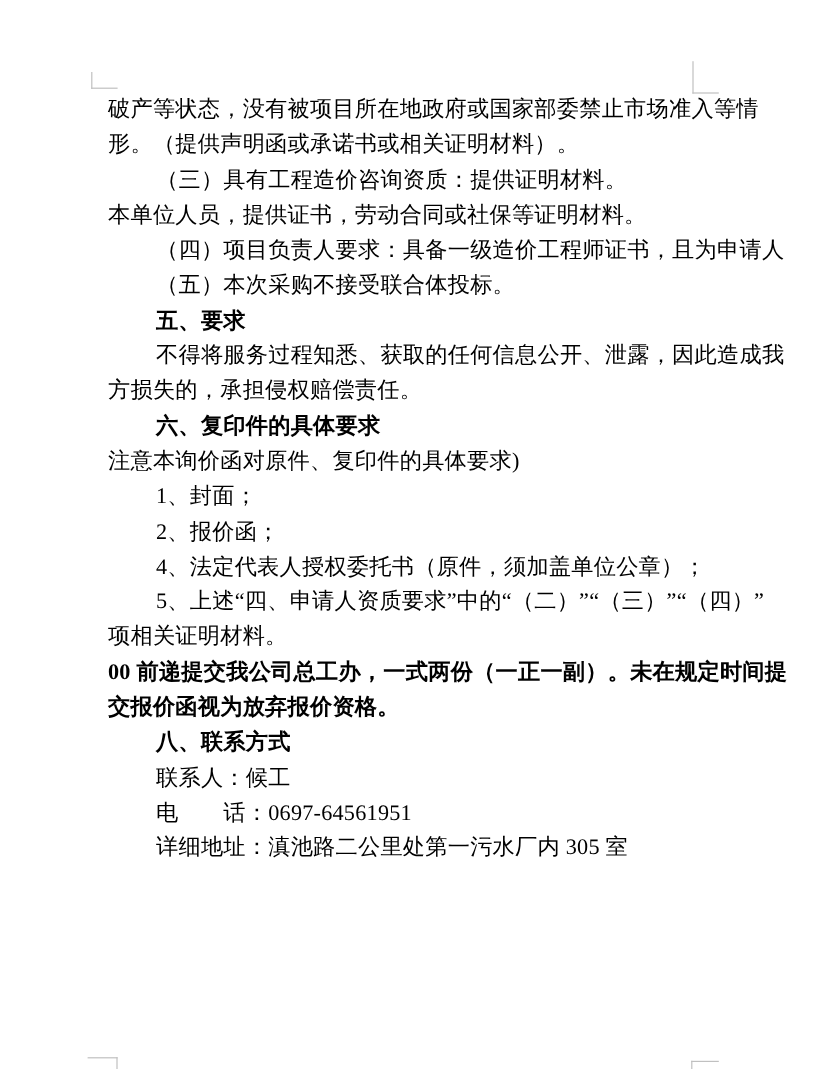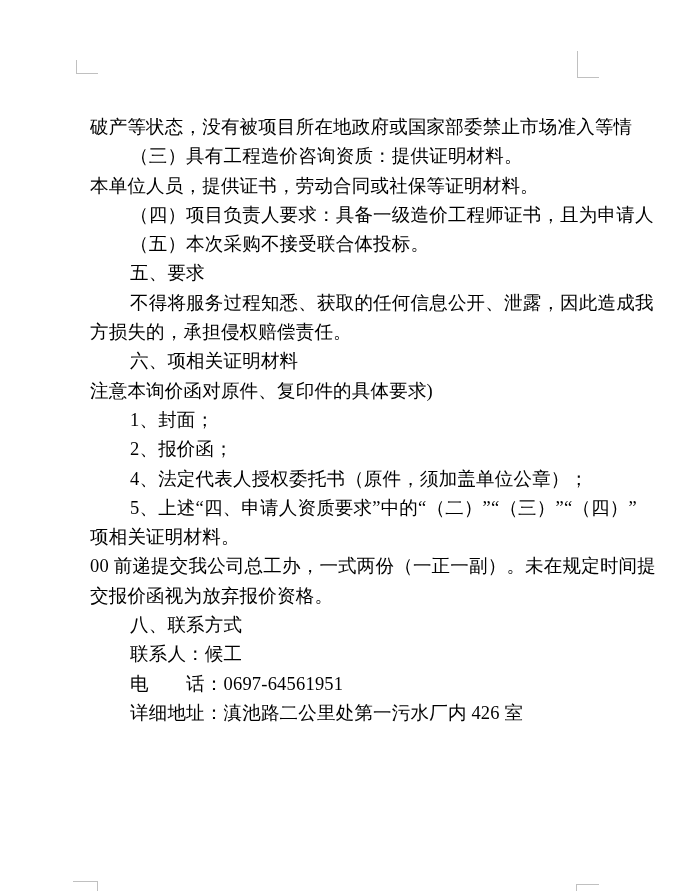--- a/index.html
+++ b/index.html
@@ -25,21 +25,21 @@
     color: #000000;
     letter-spacing: 0.2px;
   }
   .line {
     white-space: pre;
   }
   .line.indent {
     padding-left: 40px;
   }
   .line.bold {
-    font-weight: normal;
+    font-weight: bold;
   }
   
   .crop {
     position: absolute;
   }
   .crop.tl {
     left: 76px; top: 60px; width: 21px; height: 13px;
     border-left: 1px solid #c0c0c0;
     border-bottom: 1px solid #c0c0c0;
   }
@@ -61,37 +61,38 @@
 </style>
 </head>
 <body>
 
 <div class="page" style="background: rgb(255, 255, 255);">
   <span class="crop tl"></span>
   <span class="crop tr"></span>
   <span class="crop bl"></span>
   <span class="crop br"></span>
 
-  <div class="text-block" style="color: rgb(0, 0, 0); margin-top: 35px;">
+  <div class="text-block" style="color: rgb(0, 0, 0);">
       <div class="line">破产等状态，没有被项目所在地政府或国家部委禁止市场准入等情</div>
+      <div class="line">形。（提供声明函或承诺书或相关证明材料）。</div>
       <div class="line indent">（三）具有工程造价咨询资质：提供证明材料。</div>
       <div class="line">本单位人员，提供证书，劳动合同或社保等证明材料。</div>
       <div class="line indent">（四）项目负责人要求：具备一级造价工程师证书，且为申请人</div>
       <div class="line indent">（五）本次采购不接受联合体投标。</div>
       <div class="line bold indent">五、要求</div>
       <div class="line indent">不得将服务过程知悉、获取的任何信息公开、泄露，因此造成我</div>
       <div class="line">方损失的，承担侵权赔偿责任。</div>
-      <div class="line bold indent">六、项相关证明材料</div>
+      <div class="line bold indent">六、复印件的具体要求</div>
       <div class="line">注意本询价函对原件、复印件的具体要求)</div>
       <div class="line indent">1、封面；</div>
       <div class="line indent">2、报价函；</div>
       <div class="line indent">4、法定代表人授权委托书（原件，须加盖单位公章）；</div>
       <div class="line indent">5、上述“四、申请人资质要求”中的“（二）”“（三）”“（四）”</div>
       <div class="line">项相关证明材料。</div>
       <div class="line bold">00 前递提交我公司总工办，一式两份（一正一副）。未在规定时间提</div>
       <div class="line bold">交报价函视为放弃报价资格。</div>
       <div class="line bold indent">八、联系方式</div>
       <div class="line indent">联系人：候工</div>
       <div class="line indent">电　　话：0697-64561951</div>
-      <div class="line indent">详细地址：滇池路二公里处第一污水厂内 426 室</div>
+      <div class="line indent">详细地址：滇池路二公里处第一污水厂内 305 室</div>
     </div>
 
 </div>
 
 </body></html>

